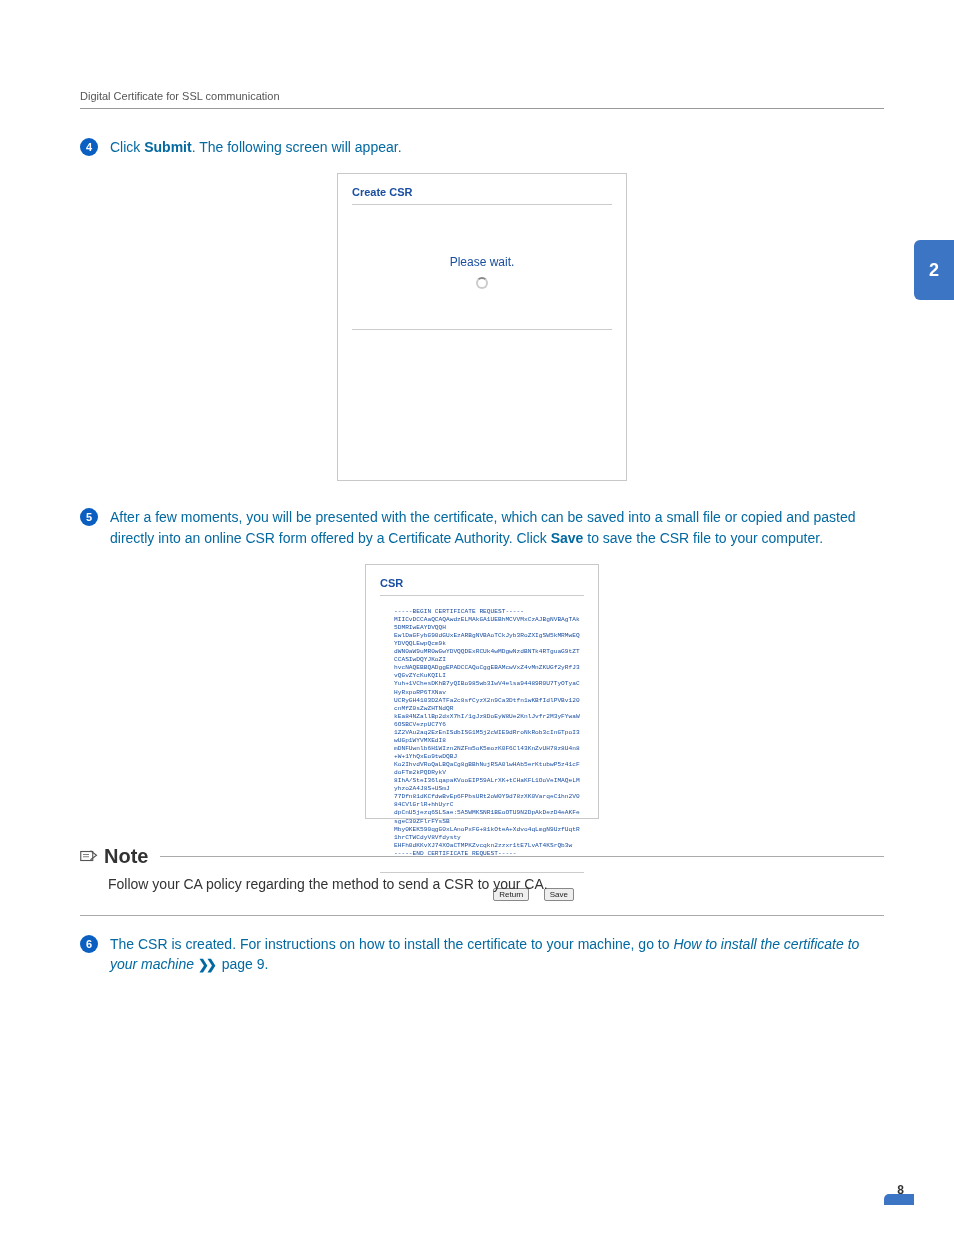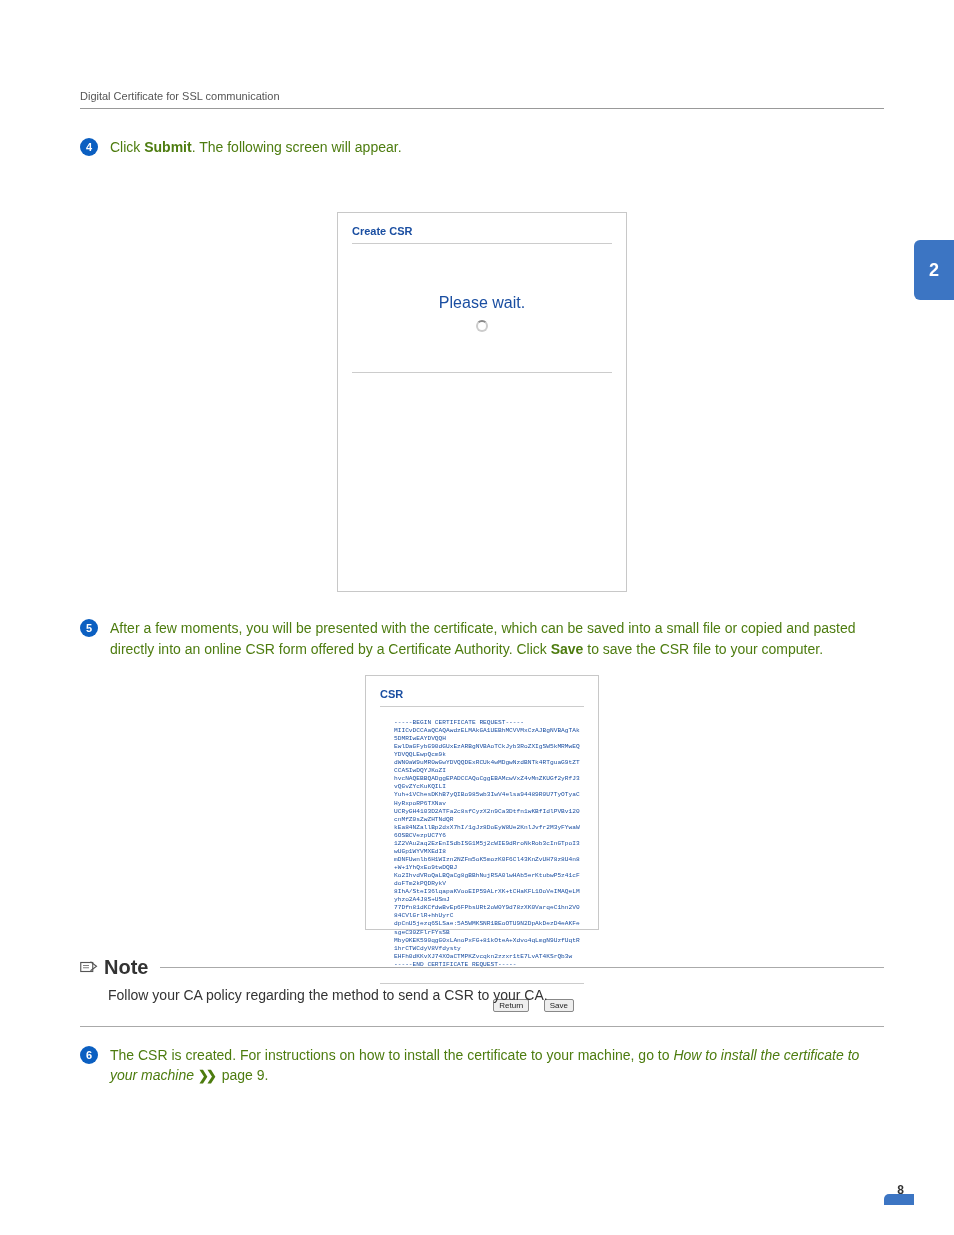--- a/index.html
+++ b/index.html
@@ -2,30 +2,30 @@
 <html><head>
 <meta charset="utf-8">
 <style>
   * { box-sizing: border-box; margin: 0; padding: 0; }
   body { font-family: Arial, Helvetica, sans-serif; background: #fff; color: #333; width: 954px; height: 1235px; position: relative; }
   .page { padding: 90px 70px 40px 80px; }
   .header-title { font-size: 11px; color: #555; margin-bottom: 6px; }
   .hr-thin { border: none; border-top: 1px solid #999; margin-bottom: 28px; }
   .side-tab { position: absolute; right: 0; top: 240px; width: 40px; height: 60px; background: #3c75c3; border-top-left-radius: 6px; border-bottom-left-radius: 6px; color: #fff; font-size: 18px; font-weight: bold; display: flex; align-items: center; justify-content: center; }
   .step { display: flex; align-items: flex-start; gap: 12px; margin-bottom: 16px; }
-  .step-content { flex: 1; font-size: 14px; line-height: 1.45; color: #4d7c0f; }
+  .step-content { flex: 1; font-size: 14px; line-height: 1.45; color: #0369a1; }
   .num-badge { width: 18px; height: 18px; border-radius: 50%; background: #0b5fc1; color: #fff; font-size: 11px; font-weight: bold; display: flex; align-items: center; justify-content: center; flex-shrink: 0; margin-top: 1px; }
   .bold { font-weight: bold; }
   .italic { font-style: italic; }
   .screenshot-wrap { display: flex; justify-content: center; margin: 12px 0 26px 0; }
   .scr { border: 1px solid #c8c8c8; background: #fff; font-family: Arial, sans-serif; }
-  .scr1 { width: 290px; height: 380px; margin-top: 39px; }
+  .scr1 { width: 290px; height: 308px; }
   .scr-inner { padding: 12px 14px; }
   .scr-title { color: #1a4ea1; font-size: 11px; font-weight: bold; margin-bottom: 4px; }
-  .scr-wait { color: #1a4ea1; font-size: 16px; text-align: center; margin-bottom: 8px; }
+  .scr-wait { color: #1a4ea1; font-size: 12px; text-align: center; margin-bottom: 8px; }
   .spinner { width: 12px; height: 12px; border: 2px solid #ccc; border-top-color: #888; border-radius: 50%; margin: 0 auto 40px auto; }
   .scr-hr2 { border: none; border-top: 1px solid #ccc; margin: 6px 0; }
   .scr2 { width: 234px; height: 255px; }
   .csr-block { color: #1a4ea1; font-family: "Courier New", monospace; font-size: 6.2px; line-height: 1.3; padding: 6px 2px 8px 14px; word-break: break-all; }
   .scr-btns { text-align: right; padding: 4px 10px 12px 0; }
   .scr-btn { display: inline-block; border: 1px solid #888; border-radius: 2px; font-size: 8px; padding: 1px 5px; margin-left: 10px; background: #eee; color: #222; }
   .note-row { display: flex; align-items: center; gap: 6px; margin-top: 8px; }
   .note-icon { width: 18px; height: 14px; display: inline-block; }
   .note-label { font-weight: bold; font-size: 20px; }
   .note-line { flex: 1; border-top: 1px solid #aaa; margin-left: 6px; }

